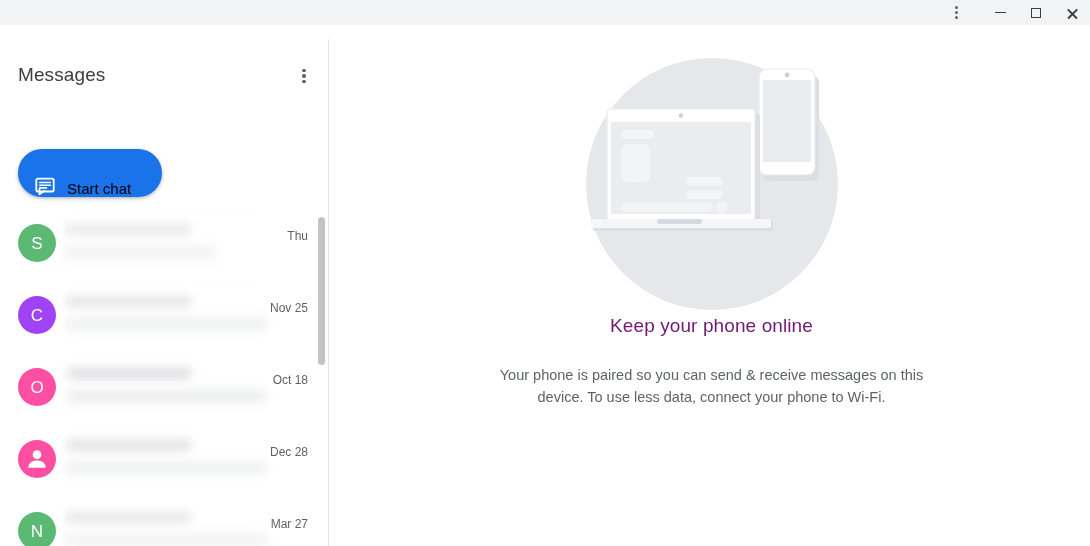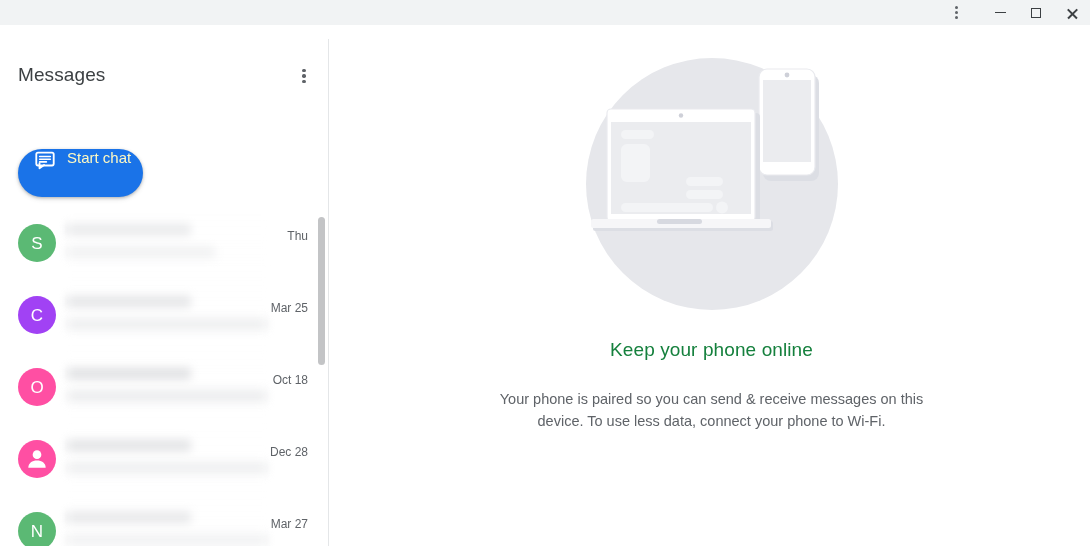--- a/index.html
+++ b/index.html
@@ -123,26 +123,26 @@
     border-radius: 50%;
     background: #5f6368;
   }
 
   
   .start-chat {
     position: absolute;
     left: 18px;
     top: 110px;
     height: 48px;
-    padding: 0 12px 0 16px;
-    display: flex;
-    align-items: flex-start;
+    padding: 0 31px 0 16px;
+    display: flex;
+    align-items: flex-end;
     gap: 11px;
     background: #1a73e8;
-    color: #fef9c3;
+    color: #000000;
     border: none;
     border-radius: 24px;
     font-size: 15px;
     font-family: "Liberation Sans", sans-serif;
     cursor: pointer;
     box-shadow: 0 1px 3px rgba(60,64,67,0.30), 0 2px 5px rgba(60,64,67,0.15);
   }
   .sc-icon { width: 22px; height: 22px; flex: 0 0 auto; }
   .sc-label { white-space: nowrap; }
 
@@ -259,23 +259,22 @@
     display: flex;
     flex-direction: column;
     align-items: center;
   }
   .illus {
     margin-top: 28px;
     width: 262px;
     height: 262px;
   }
   .empty-title {
-    margin-top: 24px;
     font-size: 19px;
-    color: #15803d;
+    color: #701a75;
     letter-spacing: 0.1px;
   }
   .empty-sub {
     margin-top: 27px;
     width: 430px;
     text-align: center;
     font-size: 14.5px;
     line-height: 22px;
     color: #5f6368;
   }
@@ -338,21 +337,21 @@
             <div class="conv-snippet short"></div>
           </div>
           <div class="conv-date">Thu</div>
         </div>
         <div class="conv-row">
           <div class="avatar" style="background: rgb(161, 66, 244);">C</div>
           <div class="conv-text">
             <div class="conv-name"></div>
             <div class="conv-snippet long"></div>
           </div>
-          <div class="conv-date">Mar 25</div>
+          <div class="conv-date">Nov 25</div>
         </div>
         <div class="conv-row">
           <div class="avatar" style="background: rgb(255, 79, 163);">O</div>
           <div class="conv-text">
             <div class="conv-name"></div>
             <div class="conv-snippet long"></div>
           </div>
           <div class="conv-date">Oct 18</div>
         </div>
         <div class="conv-row">

